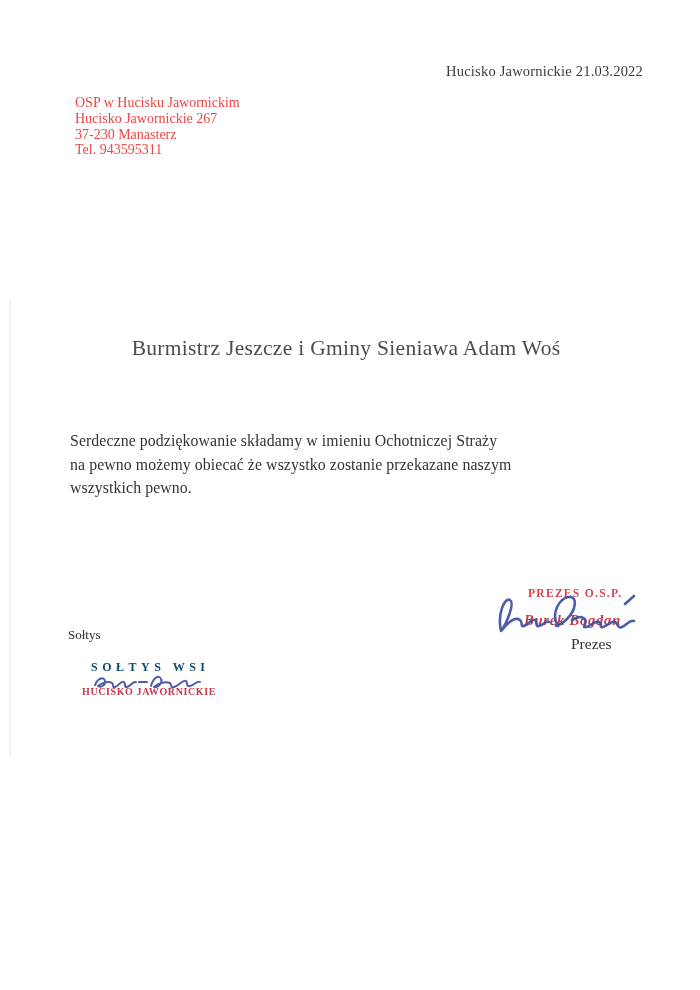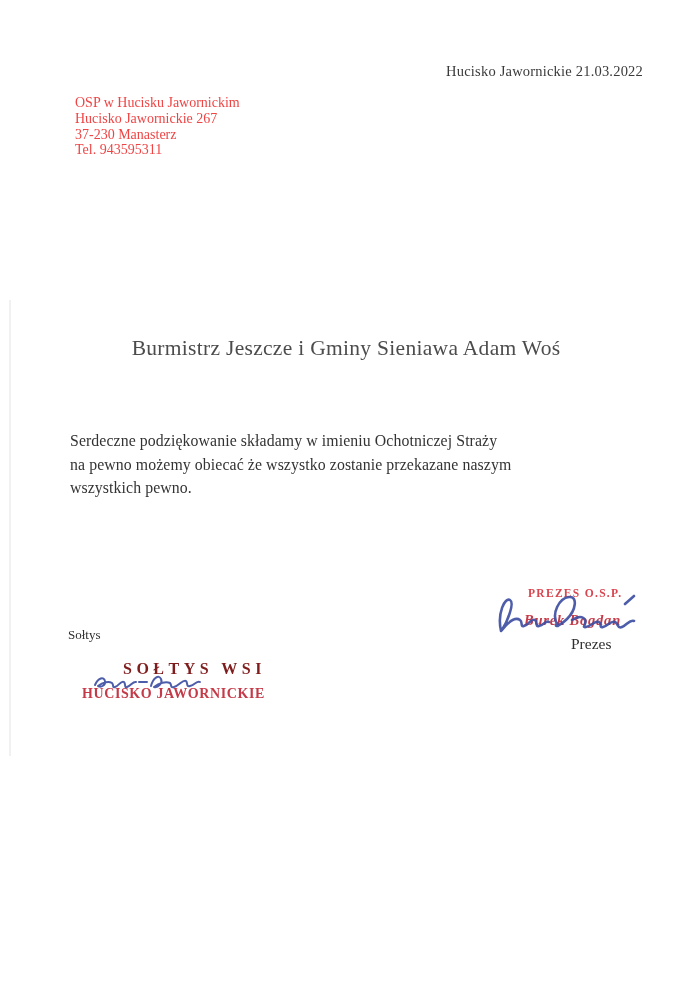--- a/index.html
+++ b/index.html
@@ -68,32 +68,31 @@
     left: 68px;
     top: 627px;
     font-size: 13px;
     color: #2f2f2f;
   }
   
   .soltys-stamp-title {
     position: absolute;
     left: 91px;
     top: 660px;
-    font-size: 16px;
+    font-size: 12px;
     font-weight: bold;
     letter-spacing: 4.5px;
-    color: #7f1d1d;
-    white-space: nowrap;
-    margin-left: 32px;
+    color: #0c4a6e;
+    white-space: nowrap;
   }
   .soltys-stamp-locality {
     position: absolute;
     left: 82px;
     top: 686px;
-    font-size: 14px;
+    font-size: 10px;
     font-weight: bold;
     letter-spacing: 0.6px;
     color: #c53a48;
     white-space: nowrap;
   }
   .soltys-signature-svg {
     position: absolute;
     left: 90px;
     top: 669px;
     z-index: 3;

